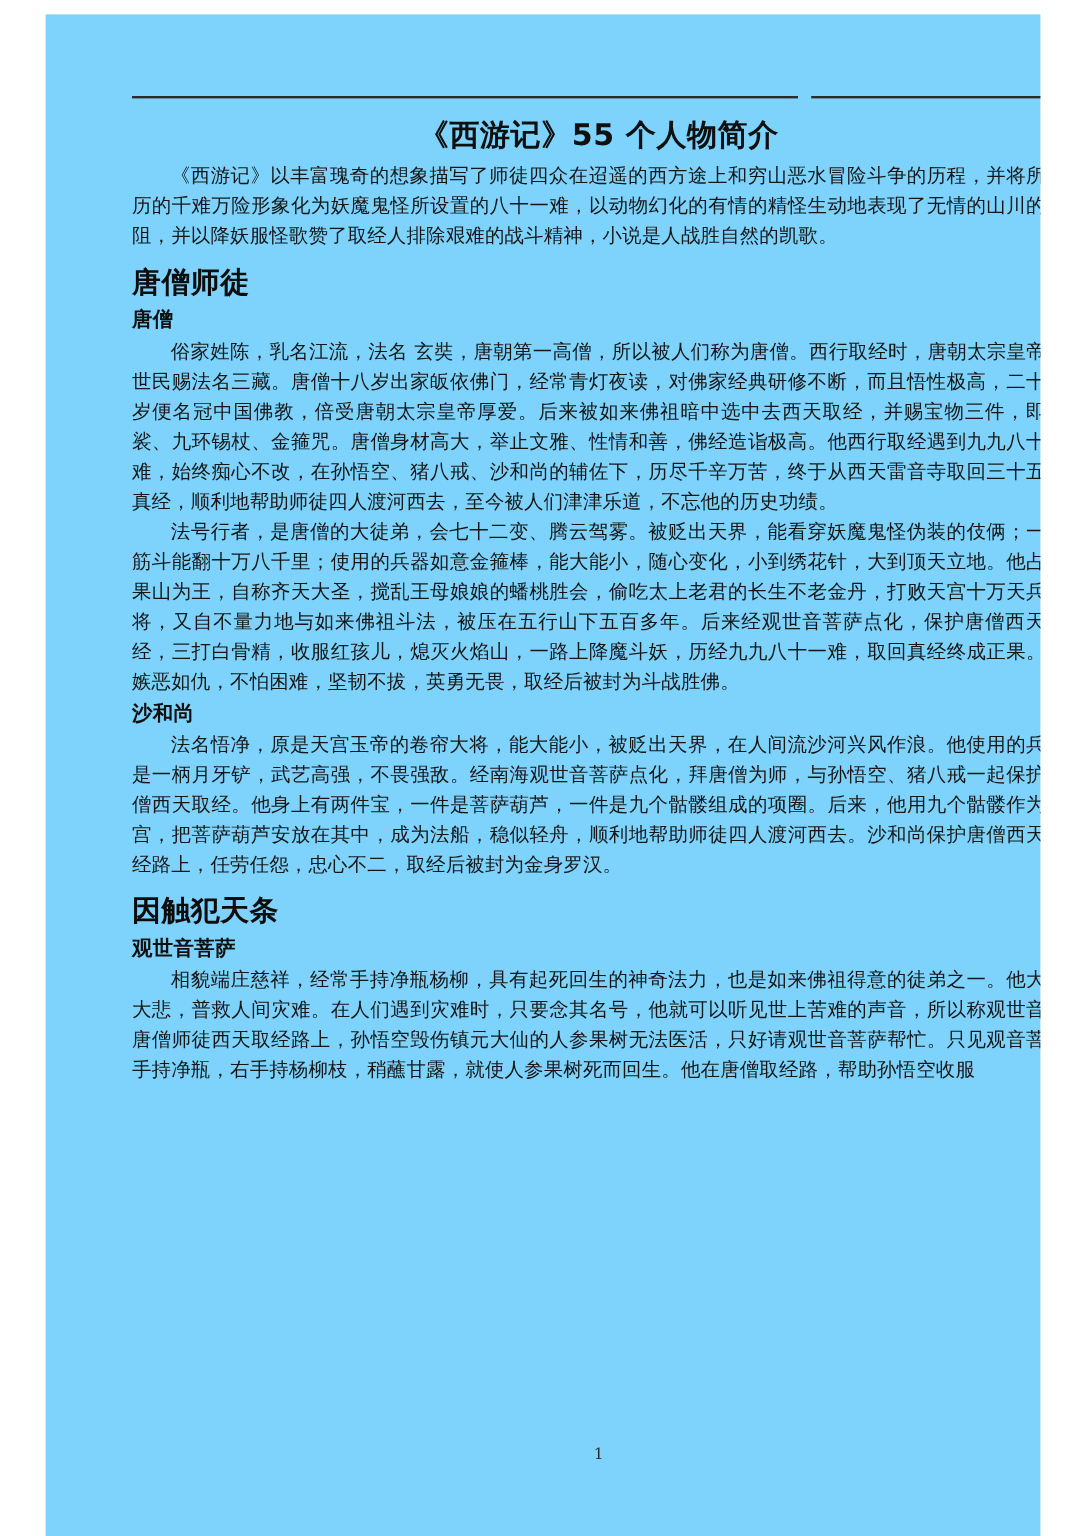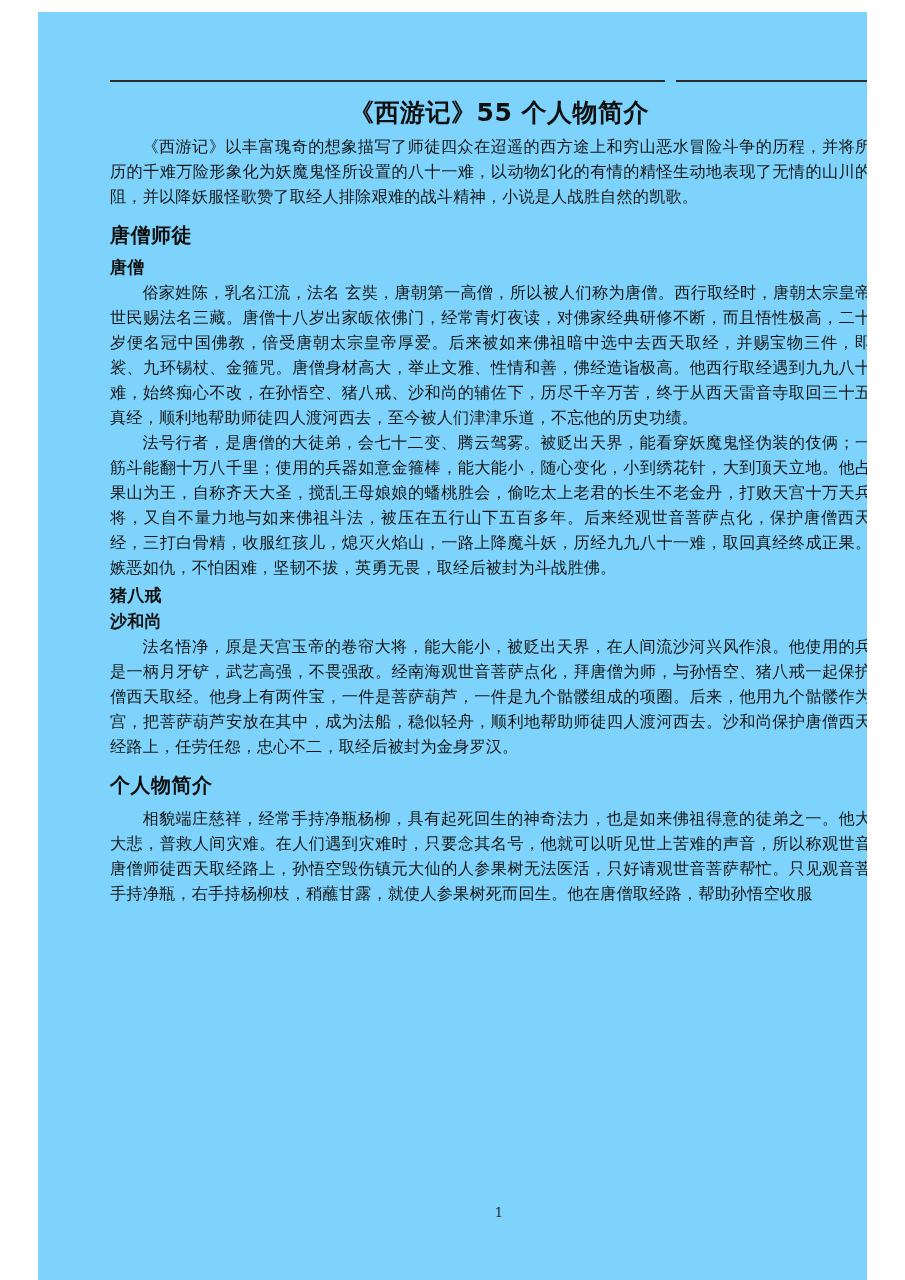--- a/index.html
+++ b/index.html
@@ -76,21 +76,21 @@
     line-height: 25px;
     text-align: justify;
     text-justify: inter-ideograph;
     text-indent: 2em;
     color: #161616;
     letter-spacing: 0.15px;
   }
 
   h2.section-h {
     font-family: "DejaVu Sans", "Liberation Sans", sans-serif;
-    font-size: 20px;
+    font-size: 24px;
     font-weight: bold;
     color: #0d0d0d;
     margin: 13px 0 8px 0;
     line-height: 26px;
     letter-spacing: 0.5px;
   }
 
   h3.entry-h {
     font-family: "DejaVu Sans", "Liberation Sans", sans-serif;
     font-size: 17px;
@@ -130,22 +130,22 @@
     </div>
 
     <h1 class="doc-title">《西游记》55 个人物简介</h1>
 
     <div class="content" id="content-root">
       <p class="para intro-para">《西游记》以丰富瑰奇的想象描写了师徒四众在迢遥的西方途上和穷山恶水冒险斗争的历程，并将所经历的千难万险形象化为妖魔鬼怪所设置的八十一难，以动物幻化的有情的精怪生动地表现了无情的山川的险阻，并以降妖服怪歌赞了取经人排除艰难的战斗精神，小说是人战胜自然的凯歌。</p>
     <h2 class="section-h">唐僧师徒</h2>
         <h3 class="entry-h">唐僧</h3>
         <p class="para">俗家姓陈，乳名江流，法名 玄奘，唐朝第一高僧，所以被人们称为唐僧。西行取经时，唐朝太宗皇帝李世民赐法名三藏。唐僧十八岁出家皈依佛门，经常青灯夜读，对佛家经典研修不断，而且悟性极高，二十来岁便名冠中国佛教，倍受唐朝太宗皇帝厚爱。后来被如来佛祖暗中选中去西天取经，并赐宝物三件，即袈裟、九环锡杖、金箍咒。唐僧身材高大，举止文雅、性情和善，佛经造诣极高。他西行取经遇到九九八十一难，始终痴心不改，在孙悟空、猪八戒、沙和尚的辅佐下，历尽千辛万苦，终于从西天雷音寺取回三十五部真经，顺利地帮助师徒四人渡河西去，至今被人们津津乐道，不忘他的历史功绩。</p>
         <p class="para">法号行者，是唐僧的大徒弟，会七十二变、腾云驾雾。被贬出天界，能看穿妖魔鬼怪伪装的伎俩；一个筋斗能翻十万八千里；使用的兵器如意金箍棒，能大能小，随心变化，小到绣花针，大到顶天立地。他占花果山为王，自称齐天大圣，搅乱王母娘娘的蟠桃胜会，偷吃太上老君的长生不老金丹，打败天宫十万天兵天将，又自不量力地与如来佛祖斗法，被压在五行山下五百多年。后来经观世音菩萨点化，保护唐僧西天取经，三打白骨精，收服红孩儿，熄灭火焰山，一路上降魔斗妖，历经九九八十一难，取回真经终成正果。他嫉恶如仇，不怕困难，坚韧不拔，英勇无畏，取经后被封为斗战胜佛。</p>
-        <h3 class="entry-h">猪八戒</h3>
         <h3 class="entry-h">沙和尚</h3>
         <p class="para">法名悟净，原是天宫玉帝的卷帘大将，能大能小，被贬出天界，在人间流沙河兴风作浪。他使用的兵器是一柄月牙铲，武艺高强，不畏强敌。经南海观世音菩萨点化，拜唐僧为师，与孙悟空、猪八戒一起保护唐僧西天取经。他身上有两件宝，一件是菩萨葫芦，一件是九个骷髅组成的项圈。后来，他用九个骷髅作为九宫，把菩萨葫芦安放在其中，成为法船，稳似轻舟，顺利地帮助师徒四人渡河西去。沙和尚保护唐僧西天取经路上，任劳任怨，忠心不二，取经后被封为金身罗汉。</p>
-        <h2 class="section-h">个人物简介</h2>
+        <h2 class="section-h">因触犯天条</h2>
+        <h3 class="entry-h">观世音菩萨</h3>
         <p class="para">相貌端庄慈祥，经常手持净瓶杨柳，具有起死回生的神奇法力，也是如来佛祖得意的徒弟之一。他大慈大悲，普救人间灾难。在人们遇到灾难时，只要念其名号，他就可以听见世上苦难的声音，所以称观世音。唐僧师徒西天取经路上，孙悟空毁伤镇元大仙的人参果树无法医活，只好请观世音菩萨帮忙。只见观音菩左手持净瓶，右手持杨柳枝，稍蘸甘露，就使人参果树死而回生。他在唐僧取经路，帮助孙悟空收服</p>
       </div>
 
     <div class="page-number">1</div>
   </div>
 </div>
 
 </body></html>

